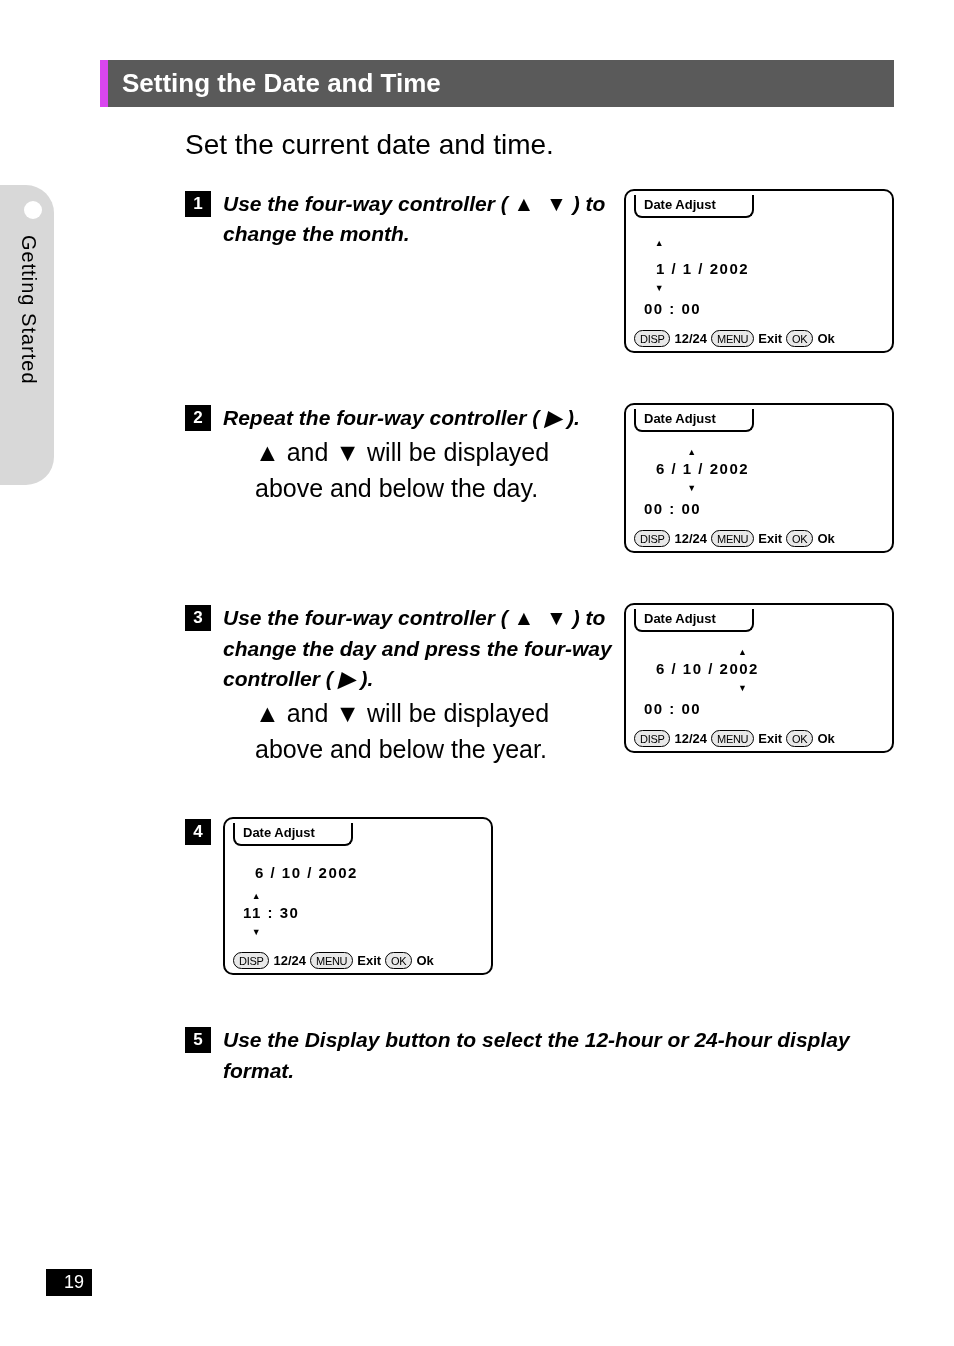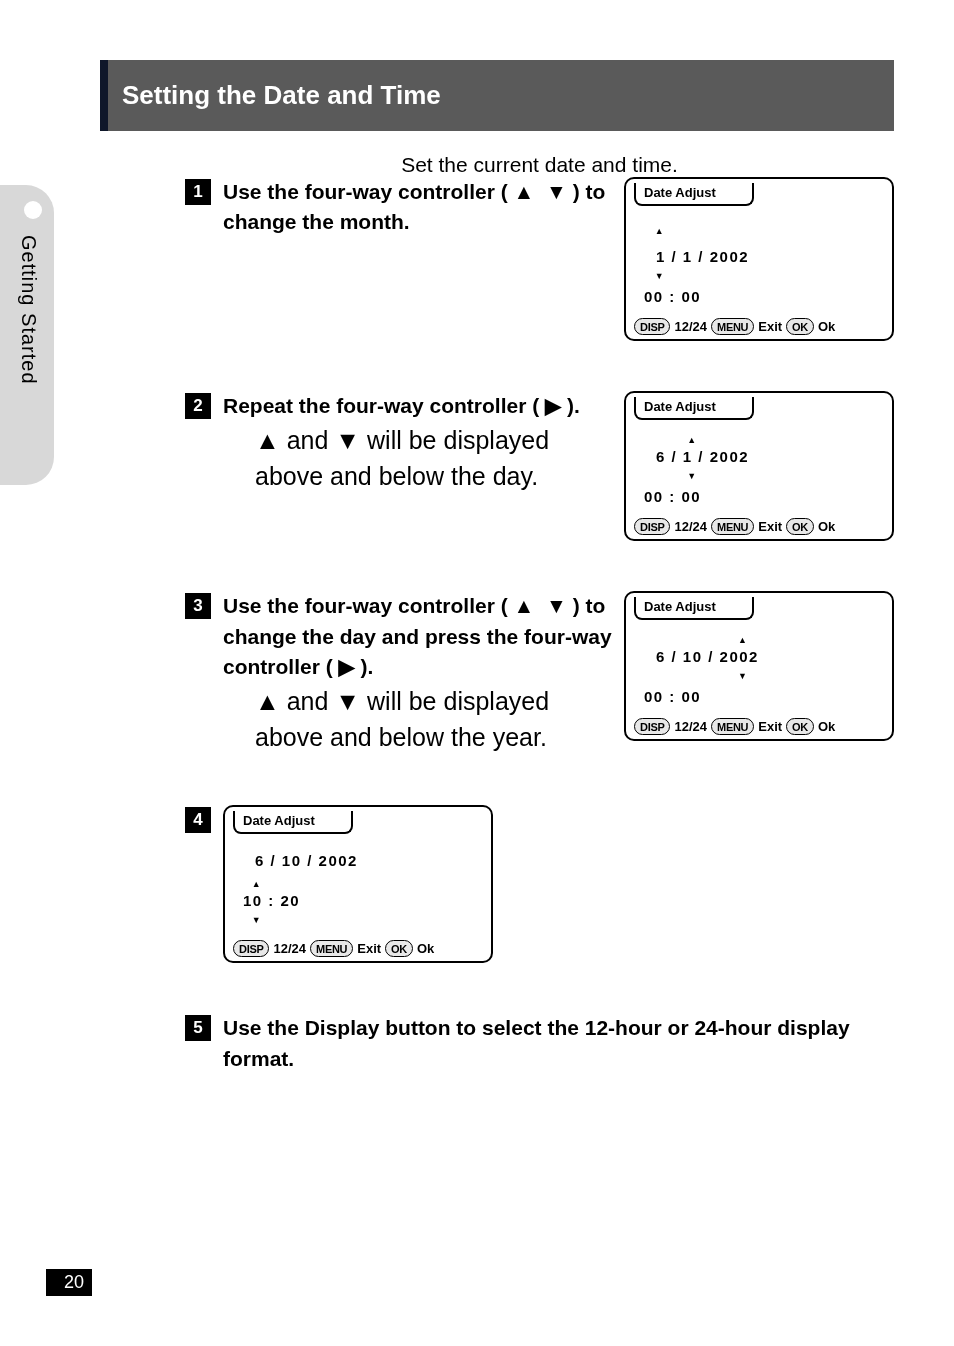--- a/index.html
+++ b/index.html
@@ -52,29 +52,29 @@
     color: #000;
     letter-spacing: 1px;
   }
 
   
   .heading-bar {
     background: #5a5a5a;
     color: #fff;
     font-weight: bold;
     font-size: 26px;
-    padding: 20px 14px;
-    border-left: 8px solid #0f172a;
+    padding: 8px 14px;
+    border-left: 8px solid #d946ef;
     margin-bottom: 22px;
   }
 
   .intro {
-    font-size: 21px;
+    font-size: 28px;
     margin-left: 85px;
-    text-align: center;
+    margin-bottom: 28px;
   }
 
   .step {
     display: flex;
     align-items: flex-start;
     margin-left: 85px;
     margin-bottom: 50px;
     gap: 12px;
   }
   .step-num {
@@ -89,20 +89,21 @@
     font-size: 17px;
     margin-top: 2px;
   }
   .step-body {
     flex: 1;
   }
   .step-title {
     font-weight: bold;
     font-size: 21px;
     line-height: 1.45;
+    font-style: italic;
   }
   .step-desc {
     font-size: 25px;
     line-height: 1.45;
     margin-left: 32px;
   }
   .tri { font-family: Arial, sans-serif; }
 
   .inner-step-num {
     display: inline-flex;
@@ -165,21 +166,21 @@
     display: inline-flex;
     align-items: center;
     justify-content: center;
     border: 1.5px solid #000;
     border-radius: 999px;
     padding: 0 5px;
     font-size: 12px;
     height: 17px;
     background: #e8e8e8;
   }
-  .pill-txt { font-size: 11px; font-weight: bold; letter-spacing: -0.3px; }
+  .pill-txt { font-size: 11px; font-weight: normal; letter-spacing: -0.3px; }
   .ft-label { font-weight: bold; }
 
   .page-num {
     position: absolute;
     left: 46px;
     bottom: 50px;
     background: #000;
     color: #fff;
     font-size: 18px;
     padding: 3px 8px 3px 18px;
@@ -329,21 +330,21 @@
     <div class="lcd">
       <div class="lcd-tab">Date Adjust</div>
       <div class="lcd-content">
         <div class="date-line" style="margin-top:8px;">
           <span>6</span><span> / </span><span>10</span><span> / </span><span>2002</span>
         </div>
         <div class="time-line" style="margin-left:-12px;">
           <span style="visibility:hidden;">1</span><span class="arrow-stack">
               <span>▲</span>
             </span><br>
-          <span>10 : 20</span><br>
+          <span>11 : 30</span><br>
           <span style="visibility:hidden;">1</span><span class="arrow-stack">
               <span>▼</span>
             </span>
         </div>
       </div>
       <div class="lcd-footer">
         <span class="pill">
             <span class="pill-txt">DISP</span>
           </span>
         <span class="ft-label">12/24</span>
@@ -361,13 +362,13 @@
 
   <div class="step" style="margin-bottom:0;">
     <div class="step-num">5</div>
     <div class="step-body">
       <div class="step-title">Use the Display button to select the 12-hour or 24-hour display format.</div>
     </div>
   </div>
 
 </div>
 
-<div class="page-num">20</div>
+<div class="page-num">19</div>
 
 </body></html>

